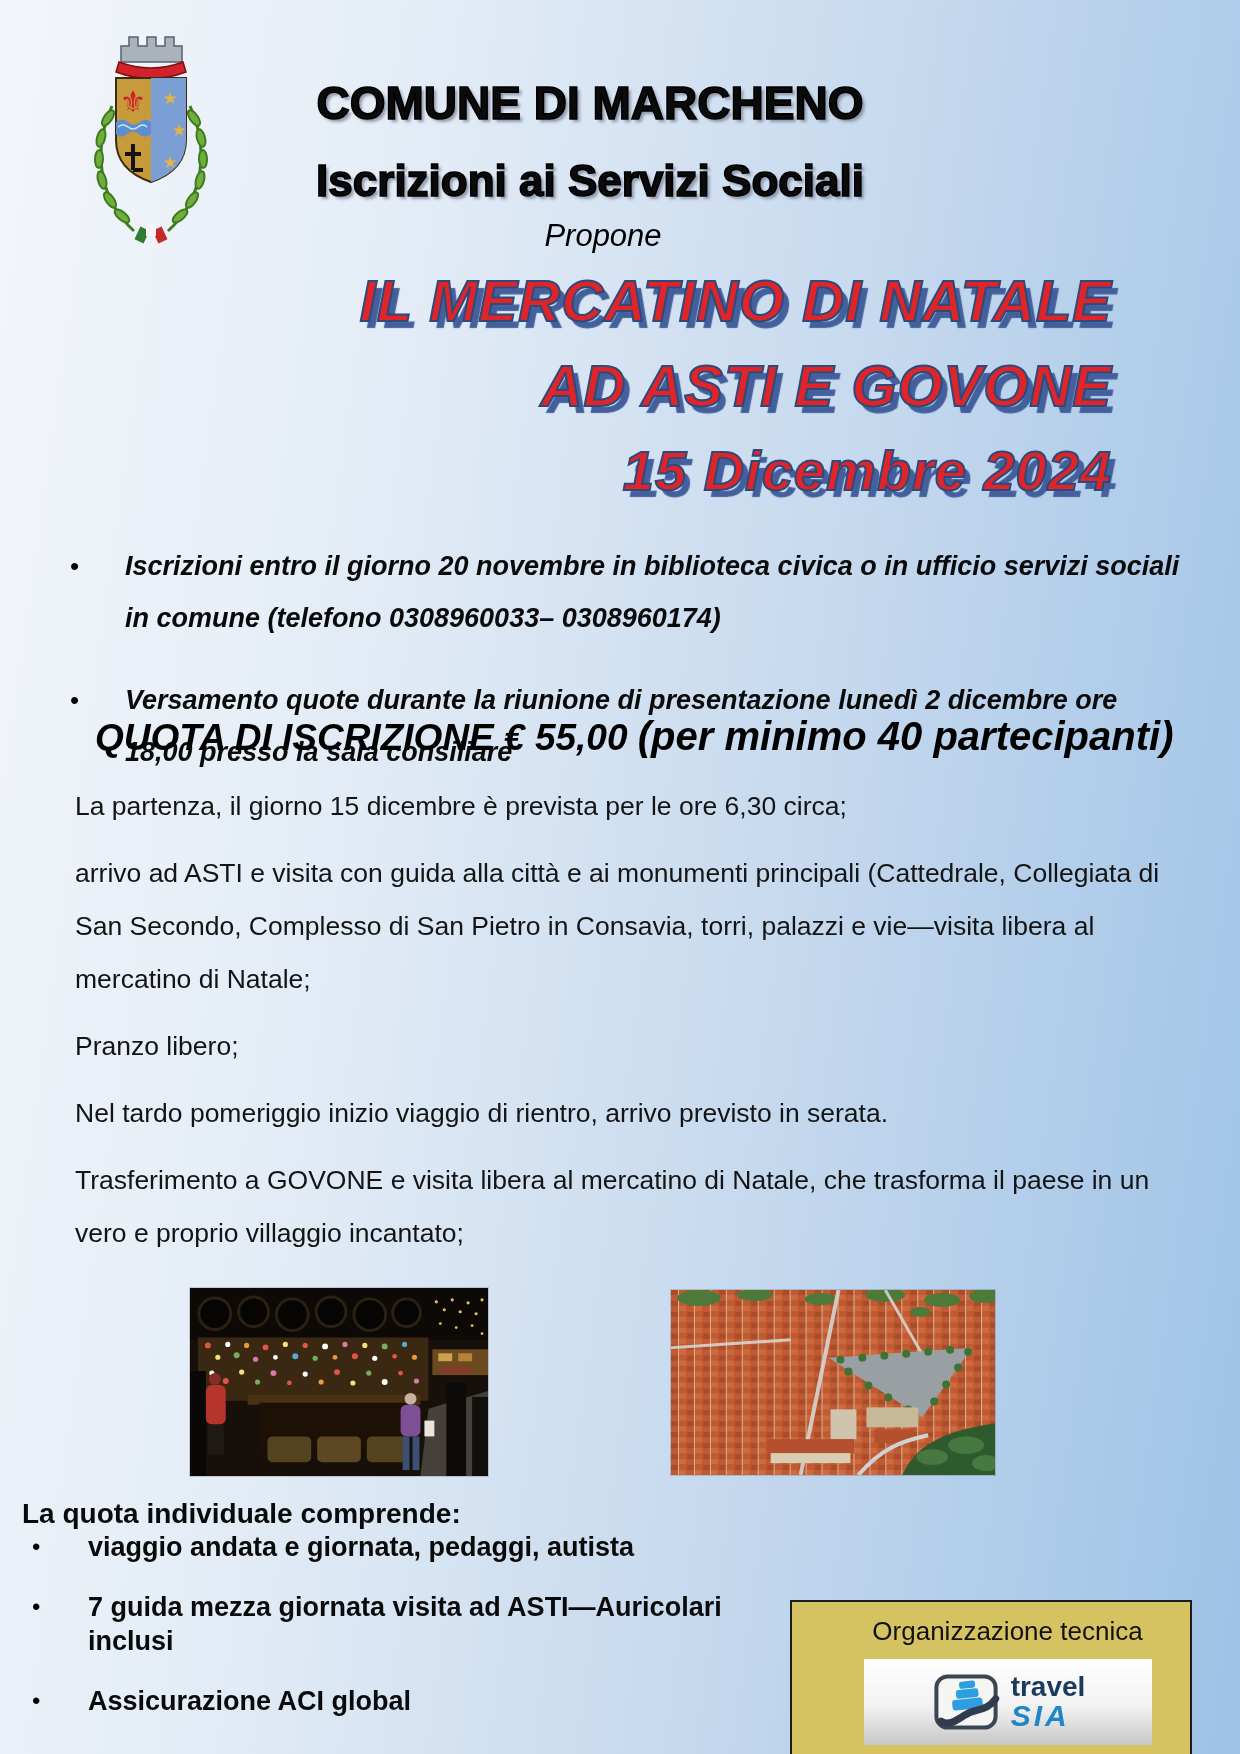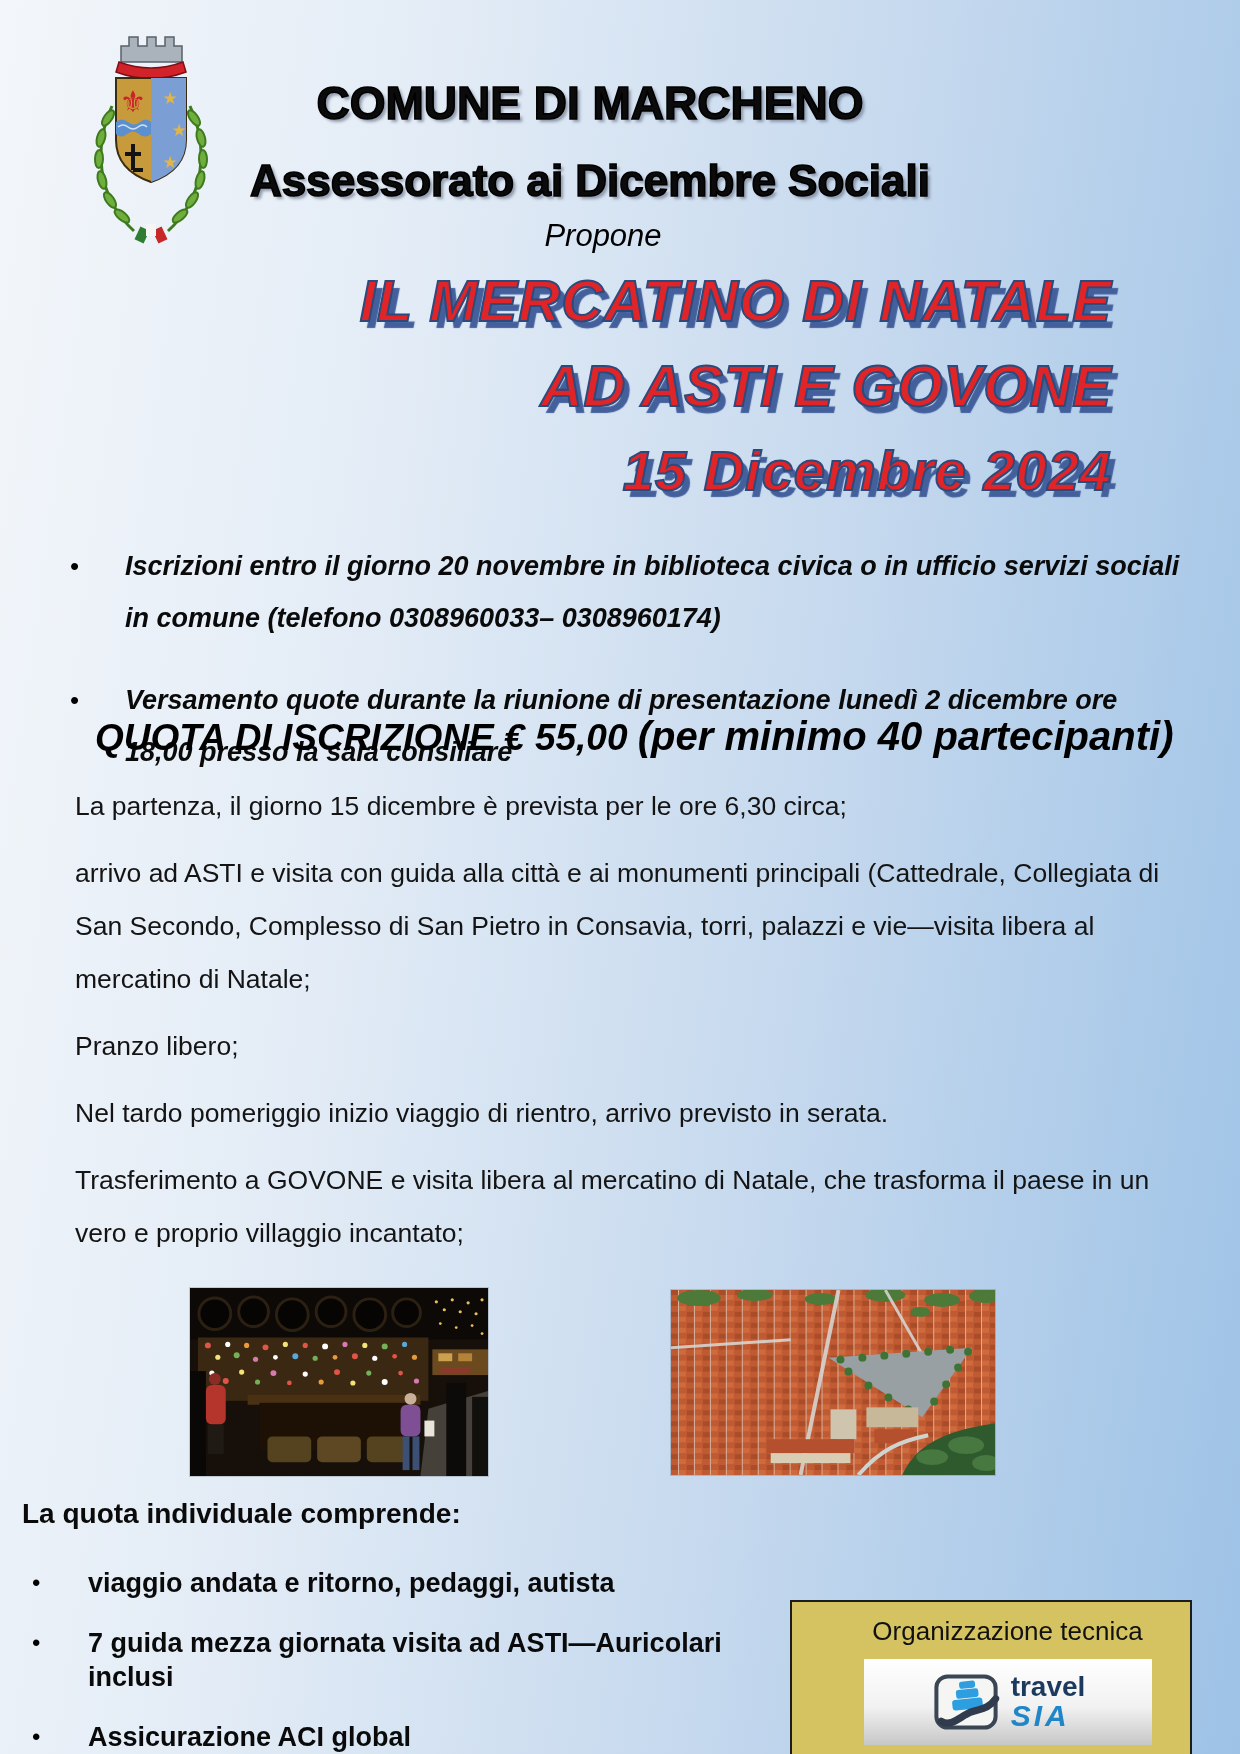--- a/index.html
+++ b/index.html
@@ -41,21 +41,21 @@
   
   .program{position:absolute;left:75px;top:780px;width:1095px;}
   .program p{margin:0 0 14px 0;font-size:26.5px;line-height:53px;color:#141414;}
   
   .photo{position:absolute;box-shadow:0 0 0 1px rgba(0,0,0,.15);}
   .photo.left{left:190px;top:1288px;width:298px;height:188px;}
   .photo.right{left:671px;top:1290px;width:324px;height:185px;}
   .photo svg{display:block;width:100%;height:100%;}
   
   .includes{position:absolute;left:22px;top:1498px;width:700px;}
-  .includes .inc-heading{font-weight:bold;font-size:28px;color:#0a0a0a;margin-bottom:36px;}
+  .includes .inc-heading{font-weight:bold;font-size:28px;color:#0a0a0a;}
   .inc-item{display:flex;margin-bottom:26px;}
   .inc-item .dot{width:56px;padding-left:10px;font-size:24px;line-height:34px;color:#000;}
   .inc-item .inc-text{flex:1;font-weight:bold;font-size:27px;line-height:34px;color:#0a0a0a;}
   
   .org-box{
     position:absolute;left:790px;top:1600px;width:402px;height:198px;
     background:#d5c361;border:2px solid #1c1c1c;box-sizing:border-box;text-align:center;padding-left:33px;
   }
   .org-title{font-size:26px;color:#111;margin-top:14px;}
   .travel-logo{
@@ -128,21 +128,21 @@
             <text x="95" y="110">★</text>
             <text x="86" y="142">★</text>
           </g>
         </g>
       </g>
     </svg>
   </div>
 
   <div class="masthead">
     <div class="mast-line1">COMUNE DI MARCHENO</div>
-    <div class="mast-line2">Assessorato ai Dicembre Sociali</div>
+    <div class="mast-line2">Iscrizioni ai Servizi Sociali</div>
   </div>
 
   <div class="propone">Propone</div>
 
   <div class="main-title">
     <div class="title-line">IL MERCATINO DI NATALE</div>
     <div class="title-line">AD ASTI E GOVONE</div>
     <div class="title-line small">15 Dicembre 2024</div>
   </div>
 
@@ -324,21 +324,21 @@
 
       <rect x="96" y="150" width="88" height="14" fill="#b5502f"></rect>
       <rect x="100" y="164" width="80" height="10" fill="#d9cdb4"></rect>
     </svg>
   </div>
 
   <div class="includes">
     <div class="inc-heading">La quota individuale comprende:</div>
     <div class="inc-item">
       <span class="dot">•</span>
-      <div class="inc-text">viaggio andata e ritorno, pedaggi, autista</div>
+      <div class="inc-text">viaggio andata e giornata, pedaggi, autista</div>
     </div>
     <div class="inc-item">
       <span class="dot">•</span>
       <div class="inc-text">7 guida mezza giornata visita ad ASTI—Auricolari inclusi</div>
     </div>
     <div class="inc-item">
       <span class="dot">•</span>
       <div class="inc-text">Assicurazione ACI global</div>
     </div>
   </div>

